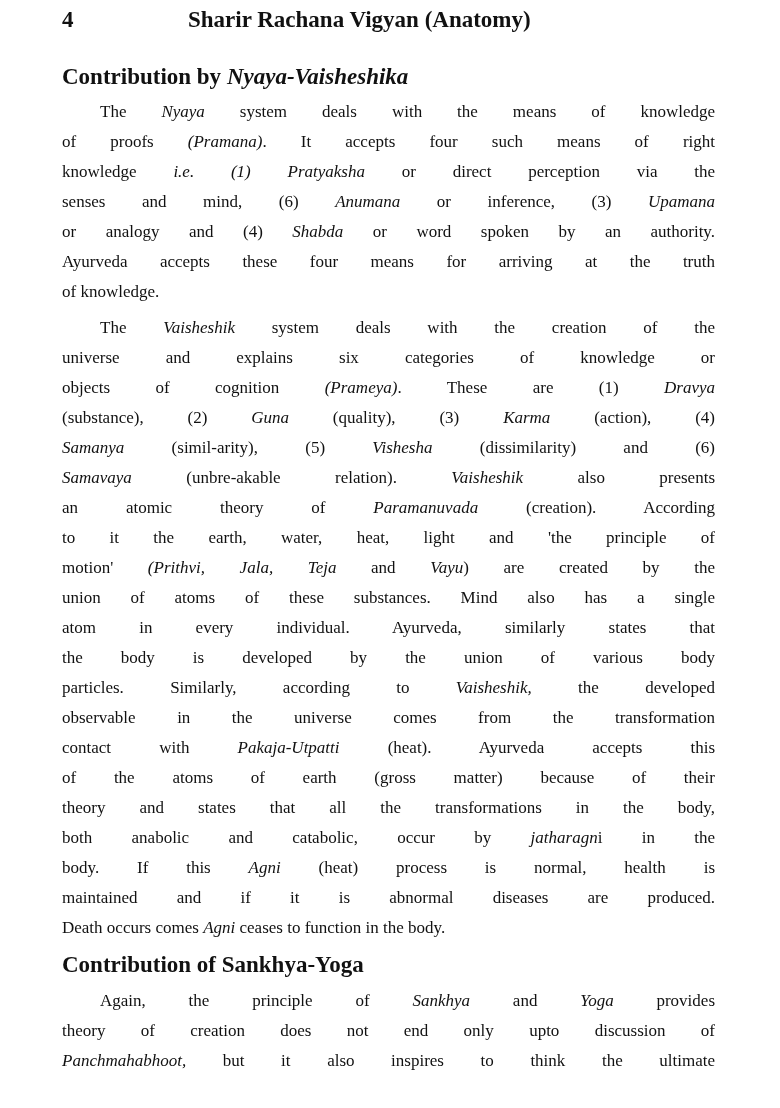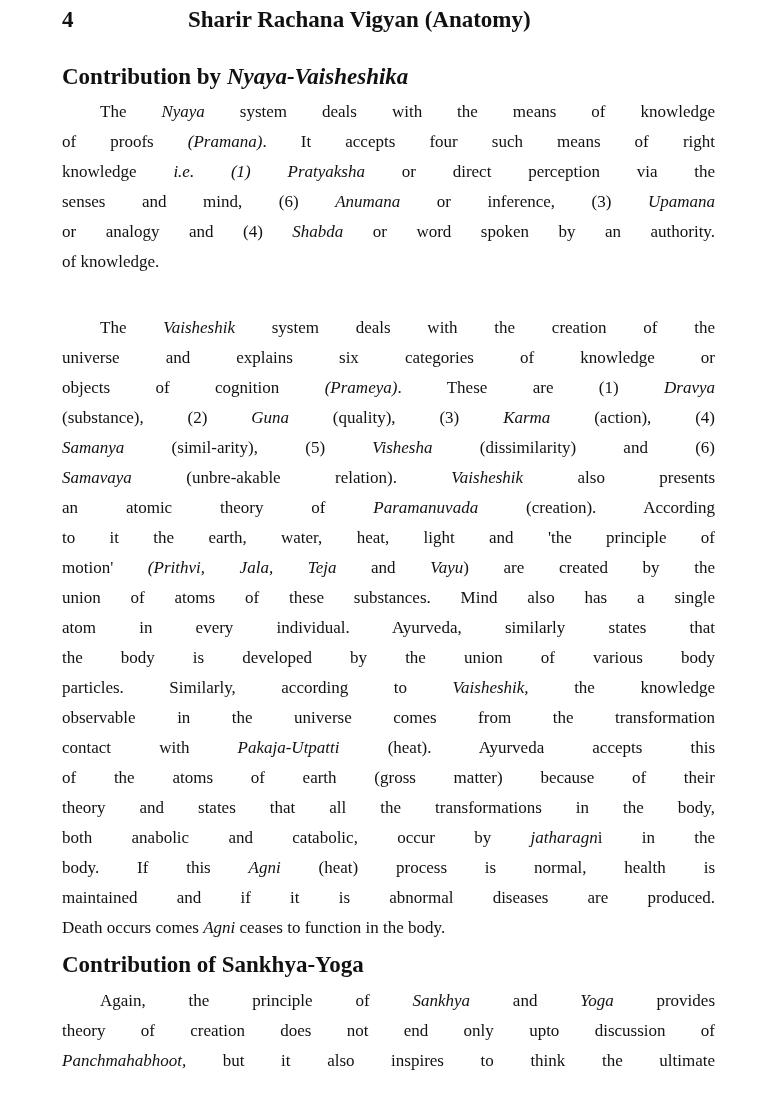--- a/index.html
+++ b/index.html
@@ -40,36 +40,37 @@
   <div class="heading" style="top:62px;">
     <span>Contribution by </span><i>Nyaya-Vaisheshika</i>
   </div>
 
   <div class="para" style="top:97px;">
       <span class="line indent"><span>The </span><i>Nyaya</i><span> system deals with the means of knowledge</span></span>
       <span class="line"><span>of proofs </span><i>(Pramana)</i><span>. It accepts four such means of right</span></span>
       <span class="line"><span>knowledge </span><i>i.e. (1) Pratyaksha</i><span> or direct perception via the</span></span>
       <span class="line"><span>senses and mind, (6) </span><i>Anumana</i><span> or inference,  (3) </span><i>Upamana</i></span>
       <span class="line"><span>or analogy and (4) </span><i>Shabda</i><span> or word spoken by an authority.</span></span>
+      <span class="line"><span>Ayurveda accepts these four means for arriving at the truth</span></span>
       <span class="line last"><span>of knowledge.</span></span>
     </div>
   <div class="para" style="top:313px;">
       <span class="line indent"><span>The </span><i>Vaisheshik</i><span> system deals with the creation of the</span></span>
       <span class="line"><span>universe and explains six categories of knowledge or</span></span>
       <span class="line"><span>objects of cognition </span><i>(Prameya)</i><span>. These are (1) </span><i>Dravya</i></span>
       <span class="line"><span>(substance), (2) </span><i>Guna</i><span> (quality), (3) </span><i>Karma</i><span> (action), (4)</span></span>
       <span class="line"><i>Samanya</i><span> (simil-arity), (5) </span><i>Vishesha</i><span> (dissimilarity) and (6)</span></span>
       <span class="line"><i>Samavaya</i><span> (unbre-akable relation). </span><i>Vaisheshik</i><span> also presents</span></span>
       <span class="line"><span>an atomic theory of </span><i>Paramanuvada</i><span> (creation). According</span></span>
       <span class="line"><span>to it the earth, water, heat, light and 'the principle of</span></span>
       <span class="line"><span>motion' </span><i>(Prithvi, Jala, Teja</i><span> and </span><i>Vayu</i><span>) are created by the</span></span>
       <span class="line"><span>union of atoms of these substances. Mind also has a single</span></span>
       <span class="line"><span>atom in every individual. Ayurveda, similarly states that</span></span>
       <span class="line"><span>the body is developed by the union of various body</span></span>
-      <span class="line"><span>particles. Similarly, according to </span><i>Vaisheshik,</i><span> the knowledge</span></span>
+      <span class="line"><span>particles. Similarly, according to </span><i>Vaisheshik,</i><span> the developed</span></span>
       <span class="line"><span>observable in the universe comes from the transformation</span></span>
       <span class="line"><span>contact with </span><i>Pakaja-Utpatti</i><span> (heat). Ayurveda accepts this</span></span>
       <span class="line"><span>of the atoms of earth (gross matter) because of their</span></span>
       <span class="line"><span>theory and states that all the transformations in the body,</span></span>
       <span class="line"><span>both anabolic and catabolic, occur by </span><i>jatharagn</i><span>i in the</span></span>
       <span class="line"><span>body. If this </span><i>Agni</i><span> (heat) process is normal, health is</span></span>
       <span class="line"><span>maintained and if it is abnormal diseases are produced.</span></span>
       <span class="line last"><span>Death occurs comes </span><i>Agni</i><span> ceases to function in the body.</span></span>
     </div>
 

